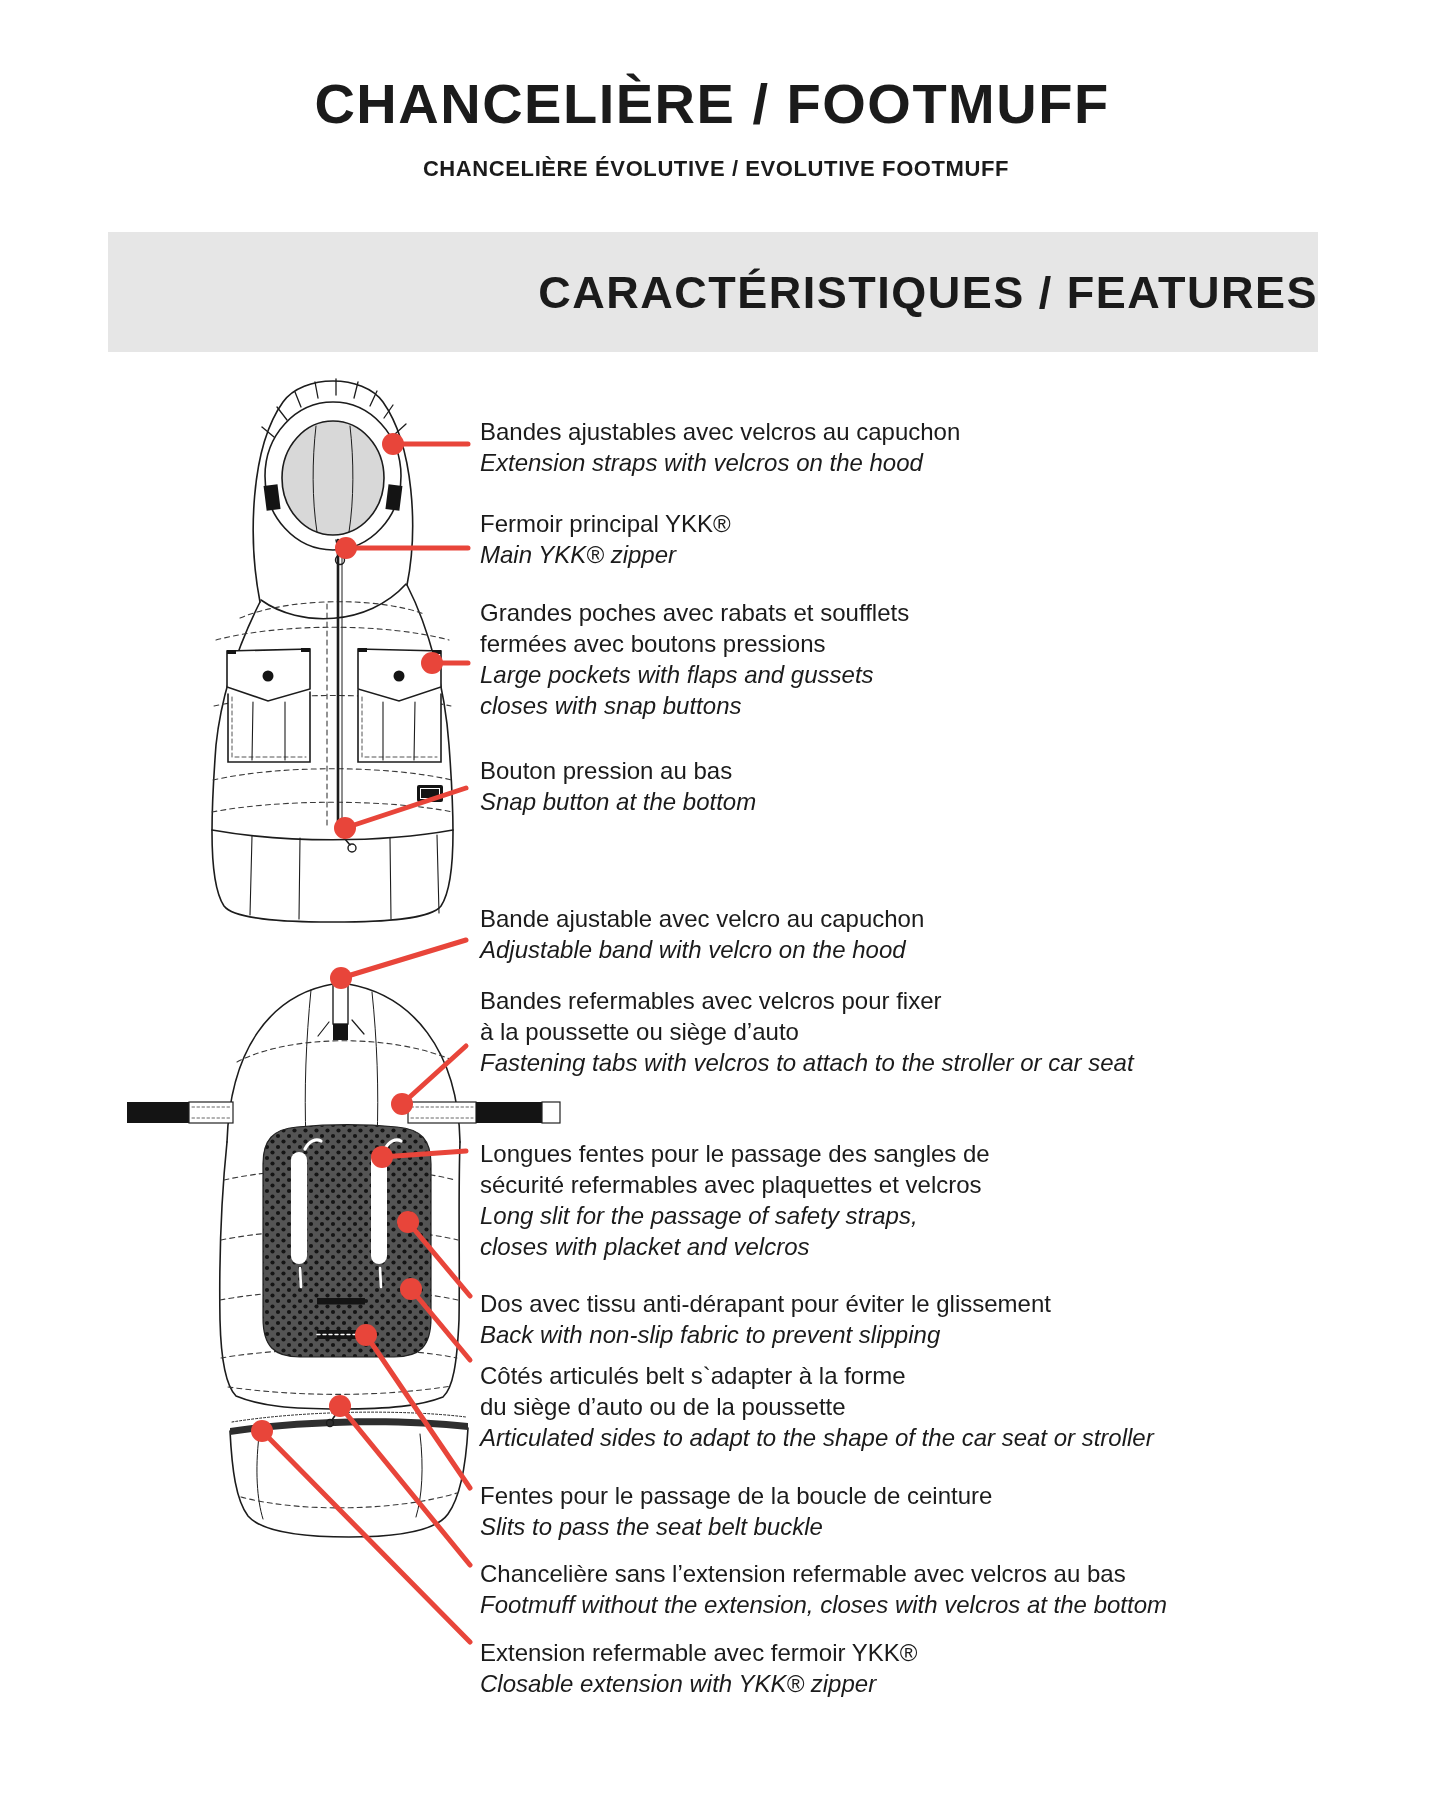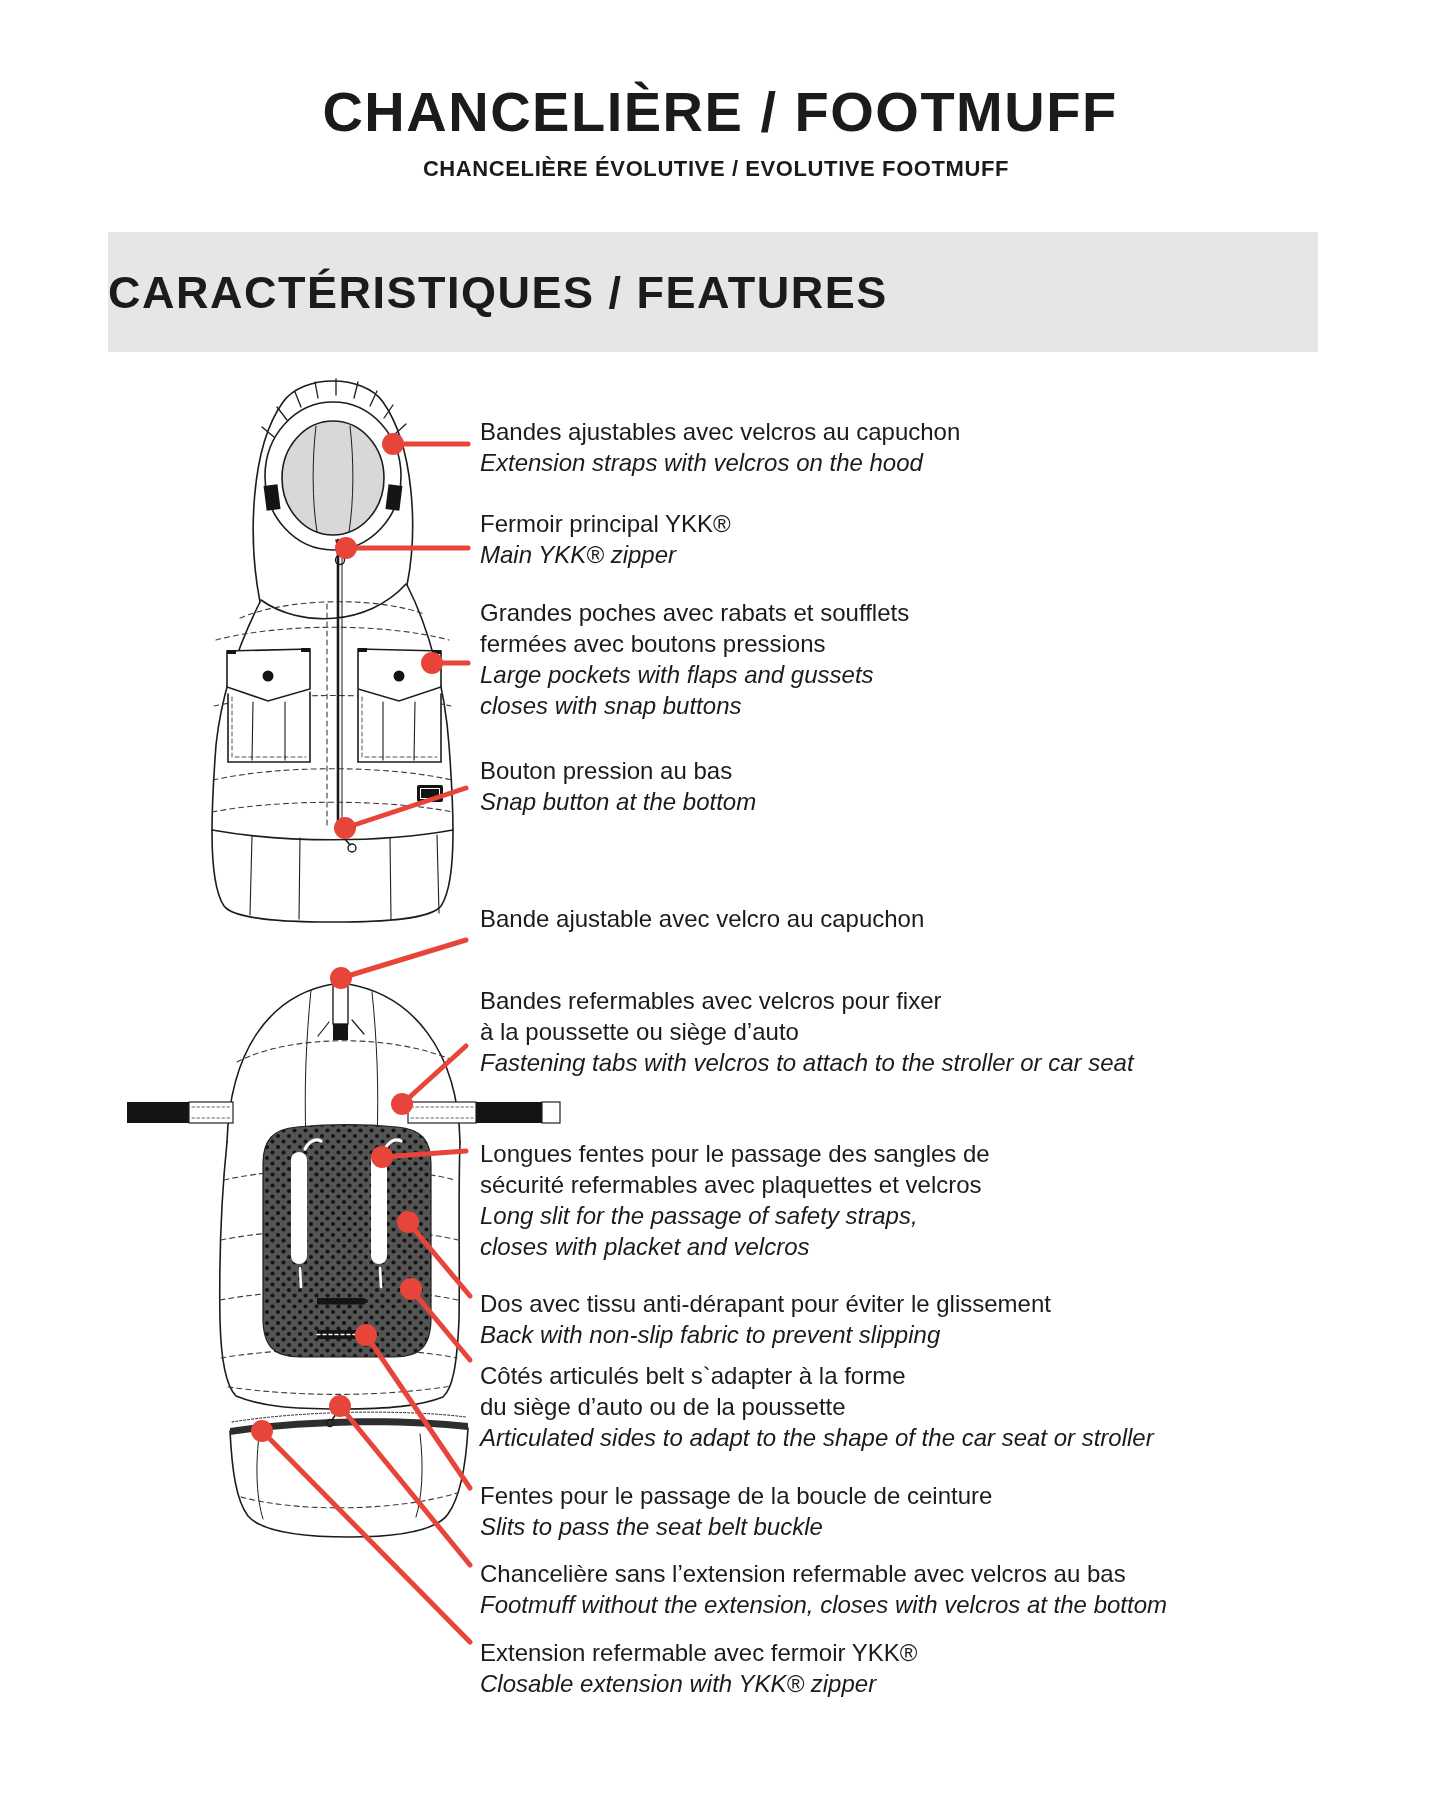--- a/index.html
+++ b/index.html
@@ -9,33 +9,33 @@
     --hood:#d8d8d8;
     --ink:#1b1b1b;
   }
   html,body{margin:0;padding:0}
   body{
     width:1440px;height:1800px;position:relative;overflow:hidden;
     background:#ffffff;color:var(--ink);
     font-family:"Liberation Sans", sans-serif;
   }
   .title{
-    position:absolute;left:0;top:76px;width:1424px;margin:8px;
+    position:absolute;left:0;top:76px;width:1424px;margin:0;
     text-align:center;font-size:56px;font-weight:800;letter-spacing:1.5px;
     line-height:1;
   }
   .subtitle{
     position:absolute;left:0;top:152px;width:1424px;margin:4px;
     text-align:center;font-size:22px;font-weight:700;letter-spacing:.6px;
     line-height:1.2;
   }
   .band{
     position:absolute;left:108px;top:232px;width:1210px;height:120px;
     background:var(--band);
-    display:flex;align-items:center;justify-content:flex-start;
+    display:flex;align-items:center;justify-content:flex-end;
   }
   .band-text{
     font-size:45px;font-weight:800;letter-spacing:1.5px;line-height:1;
   }
   svg.art{position:absolute;left:0;top:0;width:1440px;height:1800px}
   .co{
     position:absolute;left:480px;
     font-size:24px;line-height:31px;font-weight:400;
     white-space:nowrap;color:var(--ink);
   }
@@ -252,20 +252,21 @@
   <div class="en">closes with snap buttons</div>
 </div>
 
 <div class="co" style="top:755px">
   <div class="fr">Bouton pression au bas</div>
   <div class="en">Snap button at the bottom</div>
 </div>
 
 <div class="co" style="top:903px">
   <div class="fr">Bande ajustable avec velcro au capuchon</div>
+  <div class="en">Adjustable band with velcro on the hood</div>
 </div>
 
 <div class="co" style="top:985px">
   <div class="fr">Bandes refermables avec velcros pour fixer</div>
   <div class="fr">à la poussette ou siège d’auto</div>
   <div class="en">Fastening tabs with velcros to attach to the stroller or car seat</div>
 </div>
 
 <div class="co" style="top:1138px">
   <div class="fr">Longues fentes pour le passage des sangles de</div>

